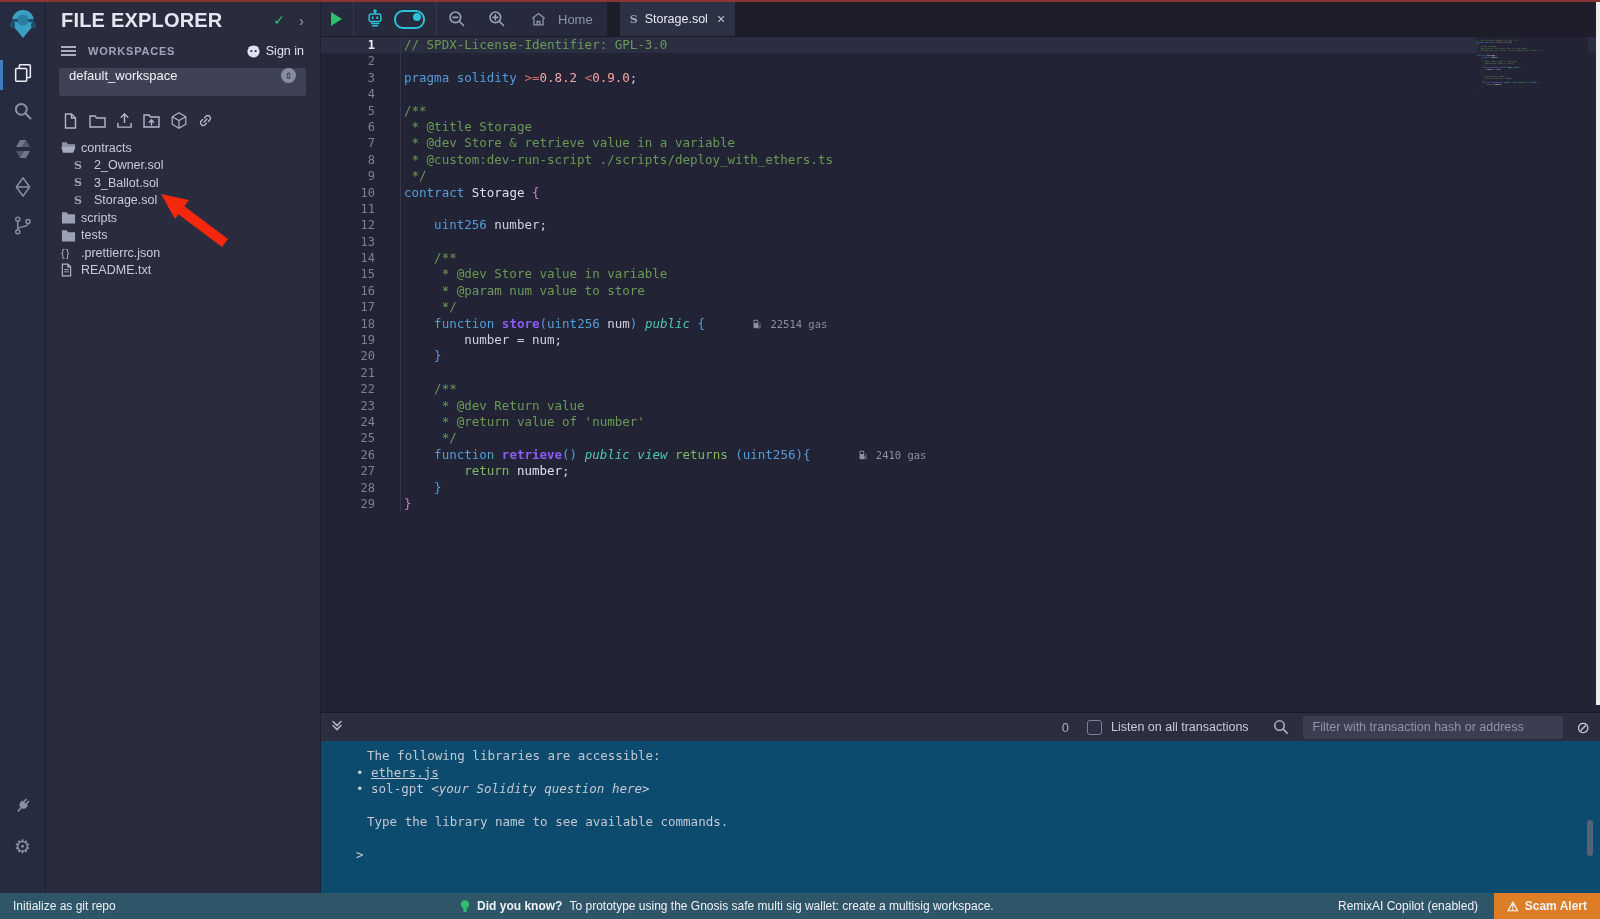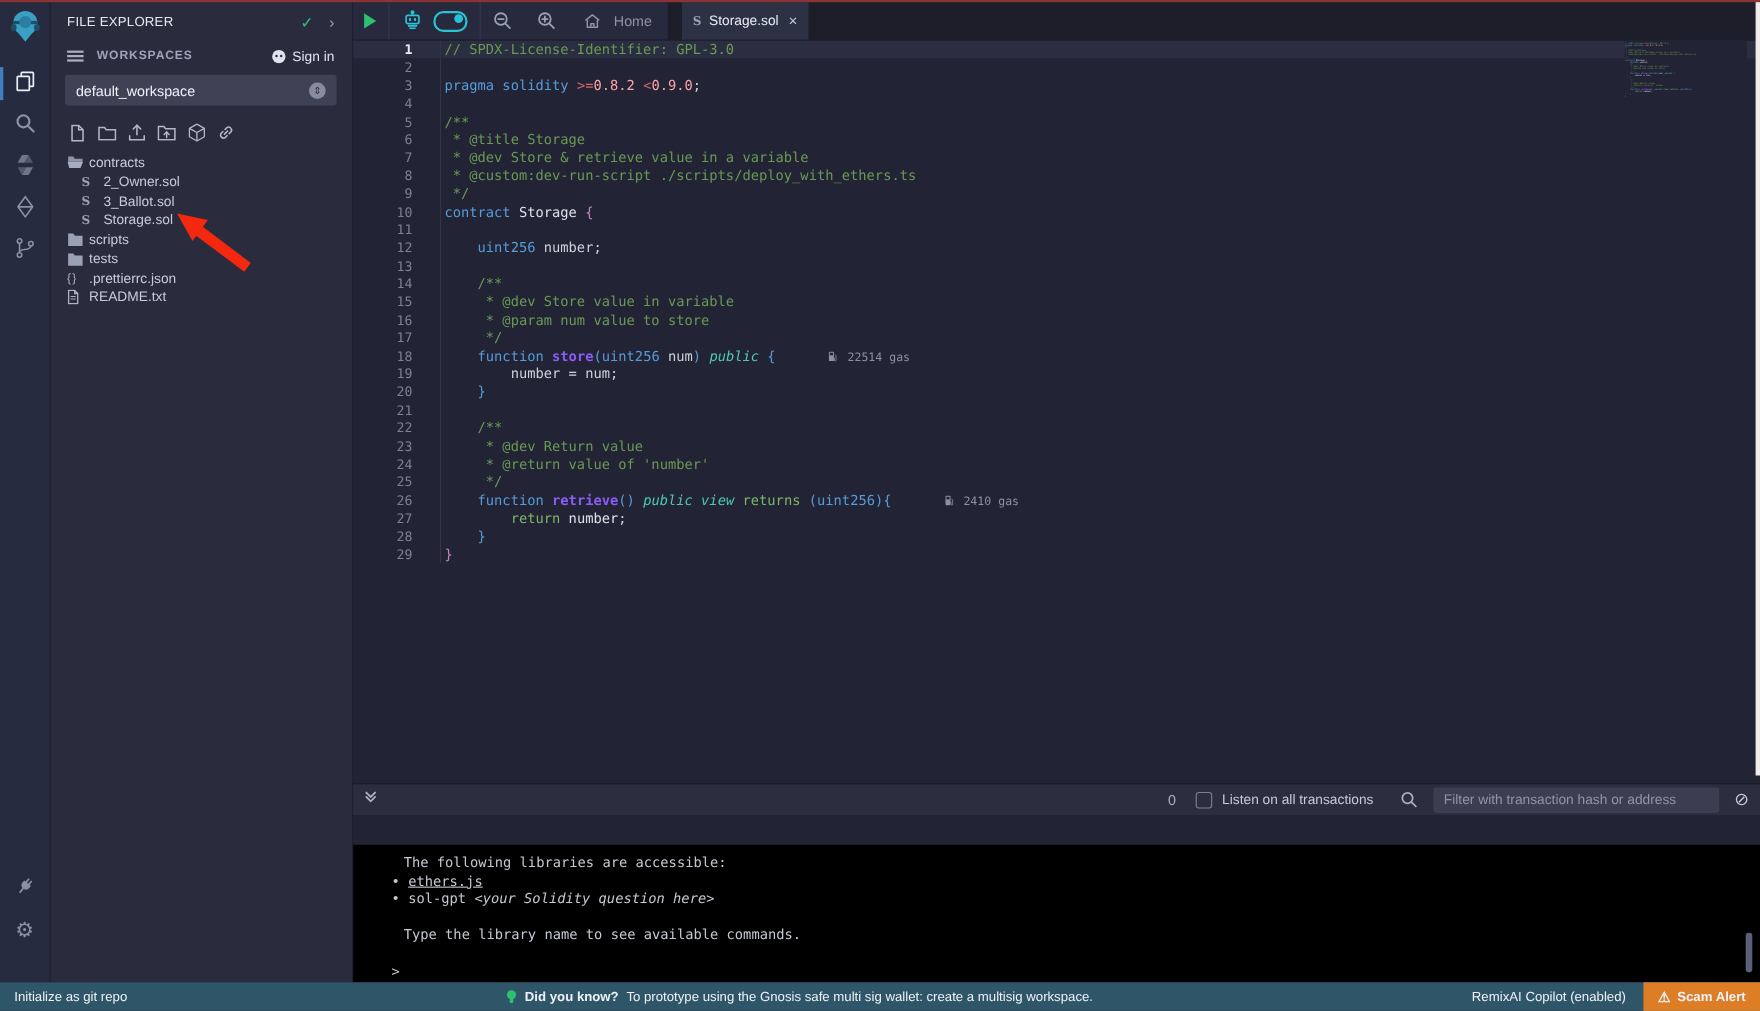--- a/index.html
+++ b/index.html
@@ -15,31 +15,31 @@
   .rail-btn.active{color:#eceef5;}
   .rail-btn.active::before{content:"";position:absolute;left:0;top:4px;bottom:4px;width:3px;background:#3f7fbf;}
   .rail-spacer{flex:1;}
   .rail-gear{font-size:19px;color:#8b90a5;line-height:1;}
   .rail-bottom{margin-bottom:28px;}
 
   
   .sidepanel{position:absolute;left:45px;top:2px;width:275px;bottom:26px;background:#2a2c3e;
              border-right:1px solid #1e2030;z-index:10;}
   .sp-header{height:36px;display:flex;align-items:center;padding:0 16px;color:#e4e7f0;}
-  .sp-title{font-size:12px;font-weight:normal;letter-spacing:.2px;}
+  .sp-title{font-size:20px;font-weight:bold;letter-spacing:.2px;}
   .sp-check{margin-left:auto;color:#2ec27e;font-size:14px;}
   .sp-chevron{margin-left:14px;color:#9aa0b4;font-size:15px;}
   .ws-row{display:flex;align-items:center;padding:6px 16px 0 16px;color:#9fa4b8;}
   .burger{position:relative;width:15px;height:12px;margin-right:12px;}
   .burger::before{content:"";position:absolute;left:0;top:1px;width:15px;height:2px;background:#aab0c2;
                   box-shadow:0 4px 0 #aab0c2,0 8px 0 #aab0c2;}
   .ws-label{font-size:11px;letter-spacing:.8px;font-weight:bold;}
   .signin{margin-left:auto;display:flex;align-items:center;gap:5px;color:#dfe3ee;font-size:12.5px;}
   .ws-select{margin:10px 14px 0 14px;height:28px;background:#3f4254;border-radius:3px;display:flex;
-             align-items:center;padding:0 10px;color:#f0f2f7;font-size:13px;}
+             align-items:flex-start;padding:0 10px;color:#f0f2f7;font-size:13px;}
   .ws-badge{margin-left:auto;width:15px;height:15px;border-radius:50%;background:#878ca0;color:#2a2c3e;
             font-size:9px;display:flex;align-items:center;justify-content:center;}
   .sp-tools{display:flex;gap:10px;padding:16px 0 8px 17px;color:#b2b7c9;}
   .sp-tool{width:17px;height:17px;display:flex;align-items:center;justify-content:center;}
   .tree{padding-top:2px;font-size:12.5px;color:#c6cbd8;}
   .tree-row{height:17.5px;display:flex;align-items:center;}
   .tree-row.indent0{padding-left:16px;}
   .tree-row.indent1{padding-left:29px;}
   .tree-icon{width:20px;display:flex;align-items:center;}
   .sol-glyph{font-family:"DejaVu Serif",serif;font-weight:bold;font-size:11px;color:#9aa1b4;}
@@ -87,22 +87,22 @@
   .termbar-chevrons{margin-left:11px;color:#aeb3c5;}
   .term-right{margin-left:auto;display:flex;align-items:center;}
   .tx-count{color:#aab3c4;font-size:13px;margin-right:18px;}
   .listen-box{width:13px;height:13px;border:1.5px solid #7a8096;border-radius:3px;margin-right:9px;}
   .listen-label{color:#c6cad6;font-size:12.5px;margin-right:24px;}
   .term-search{margin-right:14px;display:flex;}
   .filter-input{width:240px;height:23px;background:#3a3e50;border:none;border-radius:3px;color:#d7dbe6;
                 font-size:12.5px;padding:0 10px;outline:none;font-family:"Liberation Sans",sans-serif;}
   .filter-input::placeholder{color:#8f94a6;}
   .ban{color:#c6cad6;font-size:16px;margin:0 10px 0 14px;}
-  .term{position:absolute;left:0;right:0;top:738px;bottom:0;background:#000000;
-        font-family:"DejaVu Sans Mono",monospace;font-size:12.5px;color:#c3c8d2;padding:8px 0 16px 36px;margin-top:28px;}
+  .term{position:absolute;left:0;right:0;top:738px;bottom:0;background:#0c4a6e;
+        font-family:"DejaVu Sans Mono",monospace;font-size:12.5px;color:#c3c8d2;padding:8px 0 16px 36px;}
   .t-line{line-height:16.5px;white-space:pre;padding-left:11px;}
   .t-line.bullet{padding-left:0;}
   .t-link{text-decoration:underline;cursor:pointer;}
   .t-i{font-style:italic;}
   .t-prompt{margin-top:16px;line-height:16.5px;}
   .term-pill{position:absolute;right:7px;top:80px;width:6px;height:36px;border-radius:3px;background:#596078;}
 
   
   .statusbar{position:absolute;left:0;right:0;bottom:0;height:26px;background:#2f5568;display:flex;
              align-items:center;color:#eef2f6;font-size:12px;z-index:30;}

